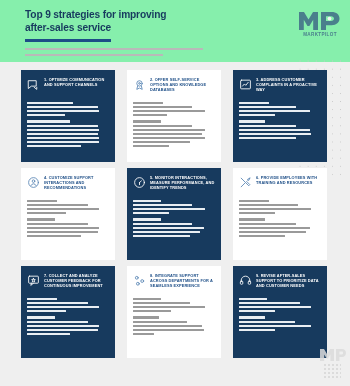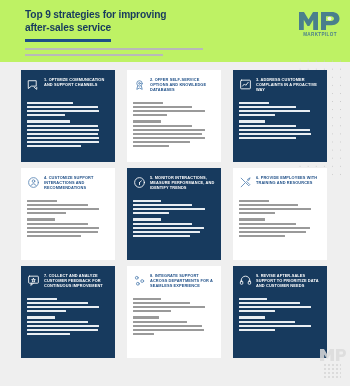--- a/index.html
+++ b/index.html
@@ -15,21 +15,21 @@
     background: #efefef;
     position: relative;
   }
 
   
   #header {
     position: absolute;
     left: 0; top: 0;
     width: 350px;
     height: 62px;
-    background: #bef264;
+    background: #86efac;
   }
 
   #page-title {
     position: absolute;
     left: 25px;
     top: 9px;
     width: 200px;
     font-size: 10.2px;
     font-weight: bold;
     line-height: 12.6px;

